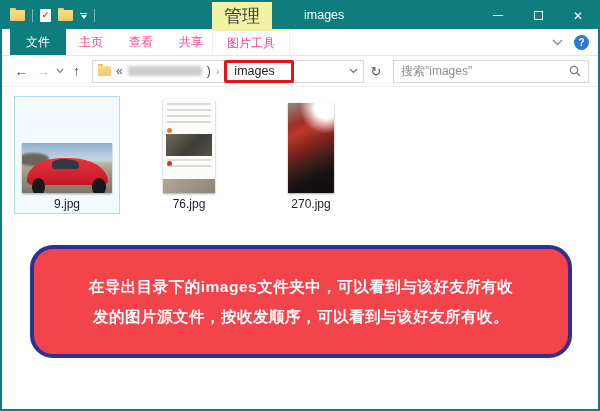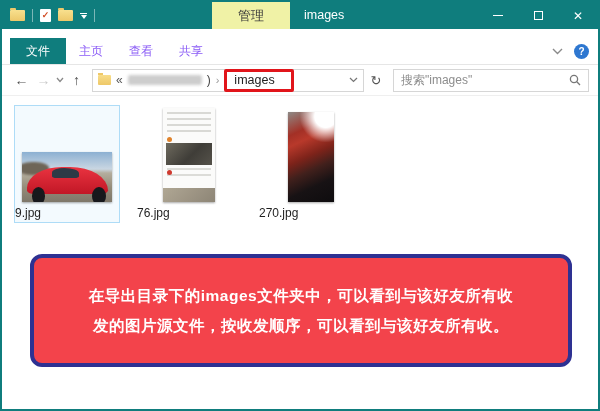--- a/index.html
+++ b/index.html
@@ -11,31 +11,31 @@
   
   .titlebar { height:27px; background:#0f7d7d; position:relative; display:flex; align-items:center; flex:0 0 27px; }
   .qat { display:flex; align-items:center; gap:7px; padding-left:8px; }
   .qat-folder { width:15px; height:11px; background:linear-gradient(180deg,#f8e08e,#edc86a); border-radius:1px; position:relative; }
   .qat-folder::before { content:""; position:absolute; top:-2px; left:0; width:6px; height:2px; background:#edc86a; border-radius:1px 1px 0 0; }
   .qat-sep { width:1px; height:13px; background:rgba(255,255,255,.45); }
   .qat-check { width:11px; height:13px; background:#fff; border-radius:1px; font-size:9px; font-weight:bold; color:#d04a22; display:flex; align-items:center; justify-content:center; line-height:1; }
   .qat-caret { display:flex; flex-direction:column; align-items:center; gap:1px; }
   .qat-caret .bar { width:7px; height:1px; background:#fff; }
   .qat-caret .tri { width:0; height:0; border-left:3.5px solid transparent; border-right:3.5px solid transparent; border-top:4px solid #ffffff; }
-  .ctx-header { position:absolute; left:210px; top:0; width:78px; height:27px; background:#f0f2a6; color:#3a3a3a; font-size:13px; display:flex; align-items:center; justify-content:center; }
+  .ctx-header { position:absolute; left:210px; top:0; width:60px; height:27px; background:#f0f2a6; color:#3a3a3a; font-size:18px; display:flex; align-items:center; justify-content:center; }
   .win-title { position:absolute; left:302px; top:0; height:27px; line-height:27px; color:#fff; font-size:12.5px; }
   .win-controls { position:absolute; right:0; top:0; height:27px; display:flex; }
   .win-btn { width:40px; height:27px; display:flex; align-items:center; justify-content:center; color:#fff; }
   .min-glyph { width:10px; height:1px; background:#fff; }
   .max-glyph { width:9px; height:9px; border:1px solid #fff; }
   .close-glyph { font-size:12px; line-height:1; }
 
   
-  .ribbon { height:27px; flex:0 0 27px; background:#fff; border-bottom:1px solid #e6e6e6; position:relative; display:flex; align-items:stretch;margin-top:9px; }
-  .tab { font-size:12px; color:#8b5cf6; display:flex; align-items:center; padding:0 13px; }
+  .ribbon { height:27px; flex:0 0 27px; background:#fff; border-bottom:1px solid #e6e6e6; position:relative; display:flex; align-items:stretch; }
+  .tab { font-size:12px; color:#ec4899; display:flex; align-items:center; padding:0 13px; }
   .tab-file { background:#0f7d7d; color:#fff; margin-left:8px; padding:0 16px; }
   .tab-pictools { position:absolute; left:210px; top:0; width:78px; height:100%; justify-content:center; padding:0; border-top:2px solid #eef0a0; border-left:1px solid #efefef; border-right:1px solid #efefef; }
   .ribbon-right { position:absolute; right:9px; top:0; height:100%; display:flex; align-items:center; gap:11px; }
   .help-badge { width:15px; height:15px; border-radius:50%; background:#2e77d0; color:#fff; font-size:10px; font-weight:bold; display:flex; align-items:center; justify-content:center; }
 
   
   .addr-row { height:31px; flex:0 0 31px; background:#fff; border-bottom:1px solid #efefef; display:flex; align-items:center; padding:0 9px 0 10px; gap:3px; }
   .nav-ic { font-size:14px; color:#4d4d4d; width:19px; text-align:center; }
   .nav-fwd { color:#c9c9c9; }
   .addr-box { width:272px; height:23px; border:1px solid #d6d6d6; display:flex; align-items:center; padding:0 5px; gap:5px; font-size:12px; color:#333; margin-left:3px; }
@@ -47,21 +47,21 @@
   .crumb-sep { color:#999; font-size:11px; }
   .images-hl { border:3px solid #e1151b; border-radius:2px; padding:0 16px 0 7px; height:23px; display:flex; align-items:center; font-size:12.5px; color:#222; }
   .addr-tail { margin-left:auto; display:flex; align-items:center; gap:6px; }
   .refresh-ic { font-size:13px; color:#555; width:18px; text-align:center; }
   .search-box { flex:1; height:23px; border:1px solid #d6d6d6; display:flex; align-items:center; padding:0 7px; font-size:12px; color:#8d8d8d; margin-left:5px; }
   .search-ph { flex:1; white-space:nowrap; overflow:hidden; }
 
   
   .content { flex:1; background:#fff; position:relative; }
   .items { display:flex; gap:16px; padding:9px 0 0 12px; }
-  .cell { width:106px; display:flex; flex-direction:column; border:1px solid transparent; padding:2px 0 2px; }
+  .cell { width:106px; display:flex; flex-direction:column; align-items:center; border:1px solid transparent; padding:2px 0 2px; }
   .cell-selected { background:#f3fafe; border-color:#aedcf7; }
   .thumbarea { height:94px; width:100%; display:flex; align-items:flex-end; justify-content:center; }
   .cell-label { font-size:12px; color:#1f1f1f; margin-top:4px; line-height:14px; }
   .thumb { box-shadow:0 1px 2px rgba(0,0,0,.35); position:relative; overflow:hidden; }
 
   .t9 { width:90px; height:50px; background:linear-gradient(180deg,#8cb0d2 0%,#c9d6e2 34%,#b4ad9d 42%,#938b78 72%,#7e776a 100%); }
   .t9::before { content:""; position:absolute; left:-4%; top:20%; width:34%; height:26%; background:#6e6557; border-radius:45%; filter:blur(1px); }
   .t9 .car { position:absolute; left:6%; right:5%; top:30%; height:54%; background:linear-gradient(180deg,#ea3340,#c11726); border-radius:48% 52% 10% 10% / 85% 95% 15% 15%; }
   .t9 .glass { position:absolute; left:31%; top:5%; width:34%; height:36%; background:#2e3a46; border-radius:50% 60% 20% 20%; }
   .t9 .wheel-l { position:absolute; left:11%; bottom:-6%; width:15%; height:36%; background:#17181c; border-radius:50%; }
@@ -74,21 +74,21 @@
   .t76 { width:52px; height:94px; background:#fbfbfa; }
   .t76::before { content:""; position:absolute; left:8%; right:8%; top:4%; height:25%; background:repeating-linear-gradient(180deg,#d9d9d5 0 2px, transparent 2px 6px); }
   .t76 .avatar1 { position:absolute; left:8%; top:31%; width:5px; height:5px; border-radius:50%; background:#e0822a; }
   .t76 .photo1 { position:absolute; left:6%; right:6%; top:37%; height:24%; background:linear-gradient(135deg,#6e6a5e,#3f3d38 55%,#55524a); }
   .t76 .midlines { position:absolute; left:8%; right:8%; top:64%; height:12%; background:repeating-linear-gradient(180deg,#dcdcd8 0 2px, transparent 2px 6px); }
   .t76 .avatar2 { position:absolute; left:8%; top:66%; width:5px; height:5px; border-radius:50%; background:#cf3a30; }
   .t76 .photo2 { position:absolute; left:0; right:0; bottom:0; height:15%; background:linear-gradient(135deg,#b0a794,#8d8576); }
 
   .t150 { width:46px; height:90px; background:radial-gradient(circle at 82% 5%, #ffffff 0 11px, rgba(255,255,255,0) 26px), linear-gradient(155deg, #8e8a86 0%, #a33026 22%, #b8392b 32%, #7e231a 48%, #41201c 62%, #171214 78%, #0e0c0e 100%); }
 
-  .annotation { position:absolute; left:28px; top:158px; width:542px; height:113px; background:#f3434b; border:4px solid #2e3192; border-radius:12px; display:flex; flex-direction:column; align-items:center; justify-content:center; gap:0; }
+  .annotation { position:absolute; left:28px; top:158px; width:542px; height:113px; background:#f3434b; border:4px solid #2e3192; border-radius:23px; display:flex; flex-direction:column; align-items:center; justify-content:center; gap:0; }
   .annotation .line { color:#fff; font-weight:bold; font-size:15.5px; line-height:30px; text-align:center; letter-spacing:.5px; }
 
   
   .statusbar { height:31px; flex:0 0 31px; border-top:1px solid #e0e0e0; display:flex; align-items:center; padding:0 9px 0 11px; font-size:12px; color:#383838; background:#fff; }
   .sb-sep { width:1px; height:16px; background:#ececec; margin-left:12px; }
   .sb-right { margin-left:auto; display:flex; align-items:center; gap:7px; }
   .view-thumb-btn { width:24px; height:20px; background:#d8edf9; border:1px solid #5db2e0; display:flex; align-items:center; justify-content:center; }
   .view-thumb-btn .pic { width:13px; height:10px; border:1px solid #8a8a8a; background:linear-gradient(180deg,#bfe1f2 0 45%, #4f7d3e 45% 70%, #caa85a 70% 100%); }
 </style>
 </head>
@@ -121,20 +121,21 @@
           <span class="close-glyph">✕</span>
         </div>
     </div>
   </div>
 
   <div class="ribbon">
     <div class="tab tab-file">文件</div>
     <div class="tab">主页</div>
     <div class="tab">查看</div>
     <div class="tab">共享</div>
+    <div class="tab tab-pictools">图片工具</div>
     <div class="ribbon-right">
       <svg width="11" height="7" viewBox="0 0 11 7">
           <polyline points="1,1 5.5,5.5 10,1" fill="none" stroke="#8a8a8a" stroke-width="1.4"></polyline>
         </svg>
       <span class="help-badge">?</span>
     </div>
   </div>
 
   <div class="addr-row">
     <span class="nav-ic">←</span>

